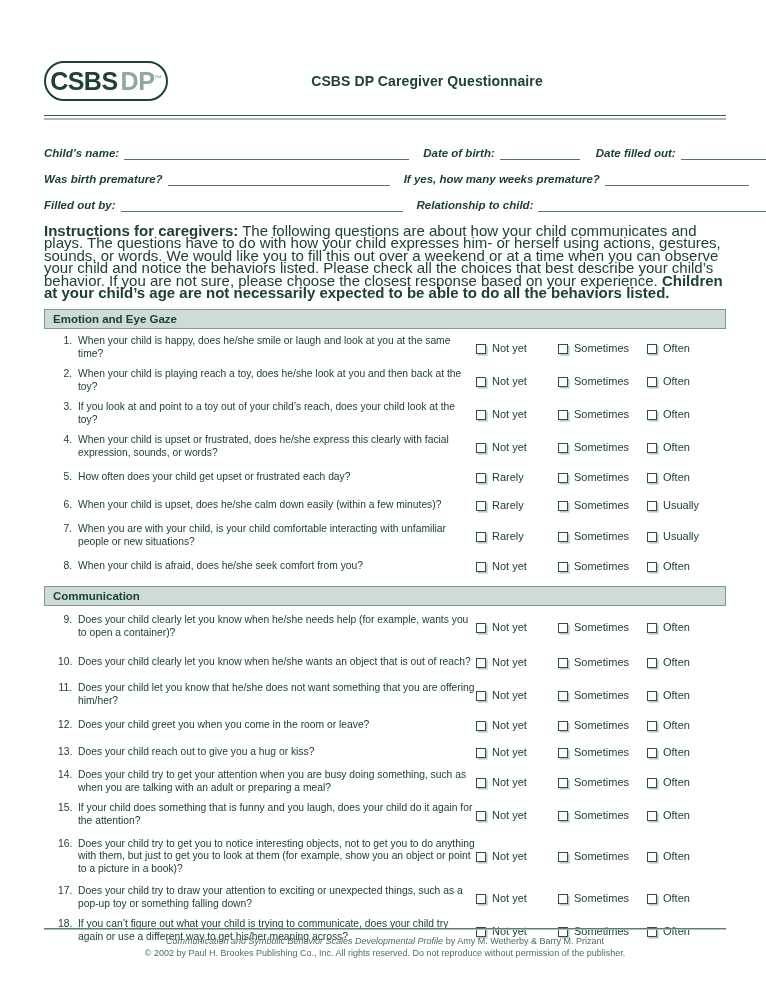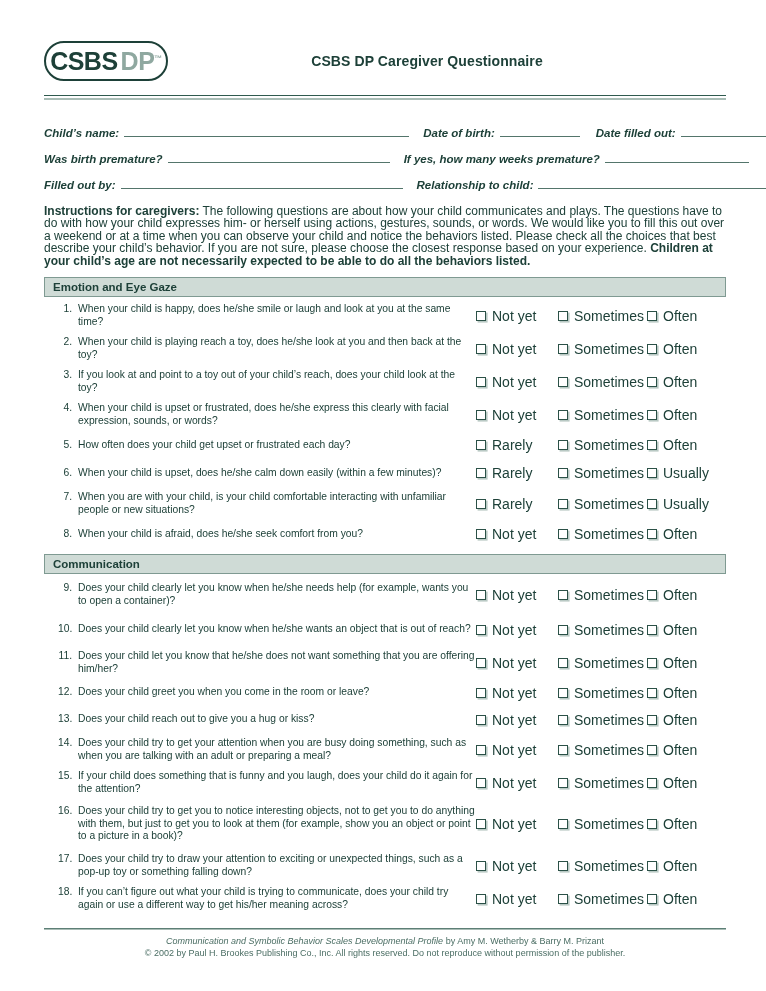--- a/index.html
+++ b/index.html
@@ -7,21 +7,21 @@
     margin: 0; padding: 0;
     background: #ffffff;
   }
   body {
     width: 766px; height: 991px;
     font-family: "Liberation Sans", sans-serif;
     color: #1d4038;
     position: relative;
     overflow: hidden;
   }
-  .page { padding: 36px 40px 0 44px; }
+  .page { padding: 36px 40px 0 44px; margin-top: 20px; }
 
   
   .masthead {
     display: flex;
     align-items: center;
     height: 50px;
   }
   .logo {
     width: 124px; height: 40px;
     border: 2.5px solid #1d4038;
@@ -64,40 +64,40 @@
 
   
   .fields { margin-top: 14px; }
   .field-row {
     display: flex;
     align-items: flex-end;
     height: 26px;
   }
   .field {
     display: flex;
-    align-items: flex-start;
+    align-items: flex-end;
     white-space: nowrap;
   }
   .field-label {
     font-size: 11.5px;
     font-style: italic;
     font-weight: bold;
     color: #1d4038;
     line-height: 14px;
   }
   .field-line {
     border-bottom: 1.2px solid #53756b;
     height: 11px;
     margin-left: 5px;
   }
 
   
   .instructions {
     margin-top: 13px;
-    font-size: 12px;
+    font-size: 15px;
     line-height: 12.4px;
     color: #1d4038;
     text-align: left;
   }
   .instructions b { font-weight: bold; }
 
   
   .section-bar {
     margin-top: 10px;
     height: 20px;
@@ -134,22 +134,22 @@
   }
   .qbody { flex: 1; }
 
   .opts {
     flex: 1;
     display: flex;
     align-items: center;
   }
   .opt {
     display: flex;
-    align-items: center;
-    font-size: 14px;
+    align-items: flex-end;
+    font-size: 11px;
     color: #1d4038;
   }
   .opt.c0 { width: 82px; }
   .opt.c1 { width: 89px; }
   .opt.c2 { width: auto; }
   .cbox {
     width: 10px; height: 10px;
     background: #ffffff;
     border: 1.3px solid #2b5147;
     box-shadow: 1.6px 1.6px 0 0 #b9c9c4;

